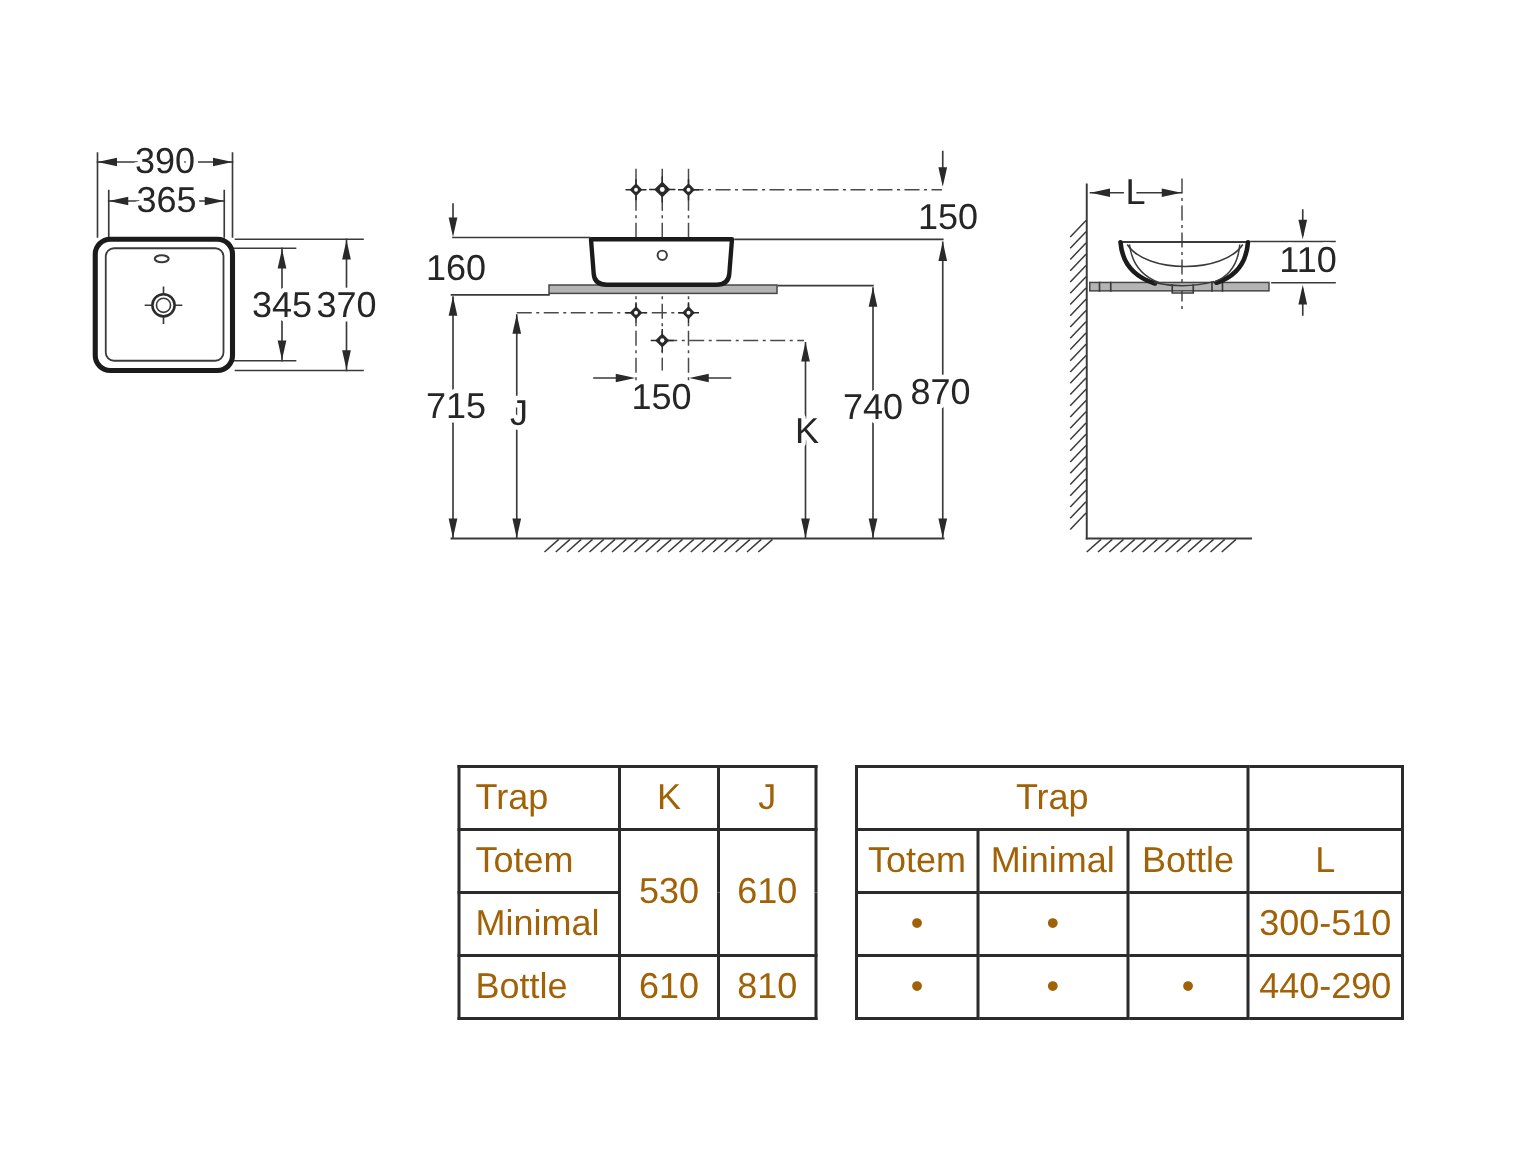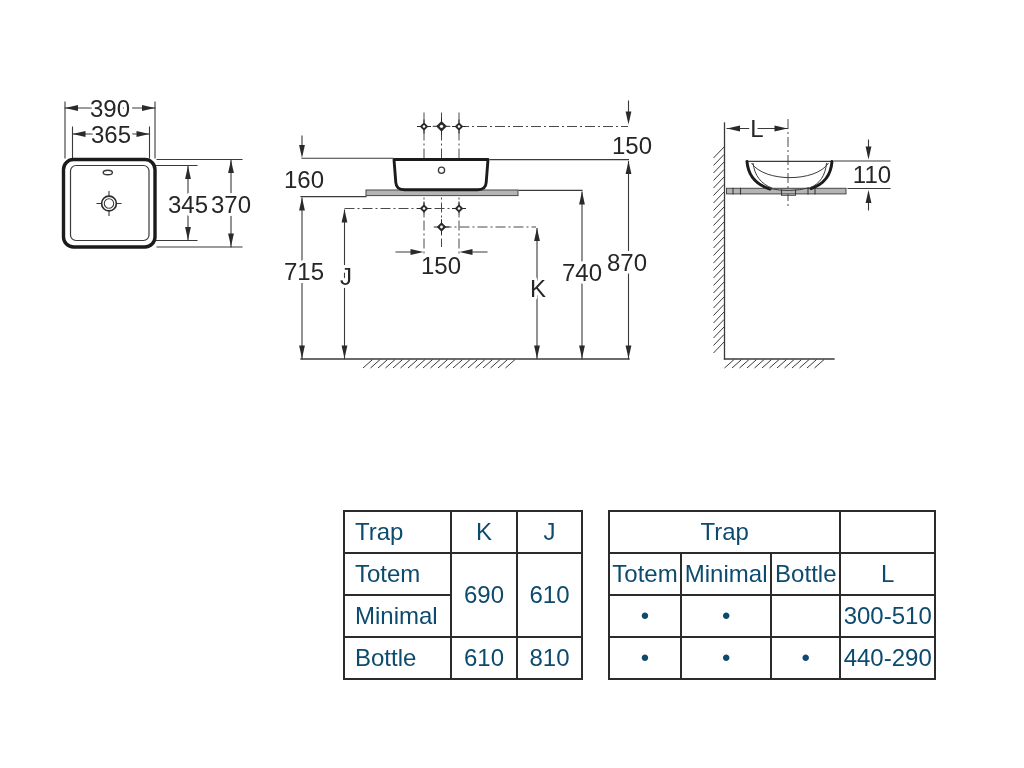--- a/index.html
+++ b/index.html
@@ -10,21 +10,21 @@
            text-anchor:middle;paint-order:stroke;stroke:#ffffff;stroke-width:6px;
            stroke-linejoin:round;}
   .ln{stroke:#3a3a3a;stroke-width:1.1;fill:none;stroke-linecap:square;}
   .ln13{stroke:#3a3a3a;stroke-width:1.3;fill:none;stroke-linecap:square;}
   .dd{stroke:#4a4a4a;stroke-width:1;fill:none;stroke-dasharray:10 3 2 3;}
   .thick{stroke:#1b1b1b;stroke-width:3.4;fill:#ffffff;stroke-linejoin:round;}
   .thick3{stroke:#1b1b1b;stroke-width:3;fill:none;stroke-linecap:round;}
   .slab{fill:#b4b4b4;stroke:#474747;stroke-width:1;}
   .hatch{stroke:#3a3a3a;stroke-width:1;}
   table{position:absolute;border-collapse:collapse;table-layout:fixed;
-        font-size:24px;color:#0c4a6e;margin-left:38px;}
+        font-size:24px;color:#a16207;}
   td{border:2px solid #2b2b2b;height:40px;text-align:center;padding:0;
      white-space:nowrap;overflow:hidden;}
   td.tname{text-align:left;padding-left:10px;}
   #left-table{left:305px;top:510px;}
   #right-table{left:570px;top:510px;}
 </style>
 </head>
 <body>
 
 <div id="page">
@@ -223,21 +223,21 @@
         <col style="width:65px">
       </colgroup>
     <tbody>
         <tr>
       <td class="tname">Trap</td>
       <td>K</td>
       <td>J</td>
     </tr>
     <tr>
       <td class="tname">Totem</td>
-      <td rowspan="2">690</td>
+      <td rowspan="2">530</td>
       <td rowspan="2">610</td>
     </tr>
     <tr>
       <td class="tname">Minimal</td>
     </tr>
     <tr>
       <td class="tname">Bottle</td>
       <td>610</td>
       <td>810</td>
     </tr>

